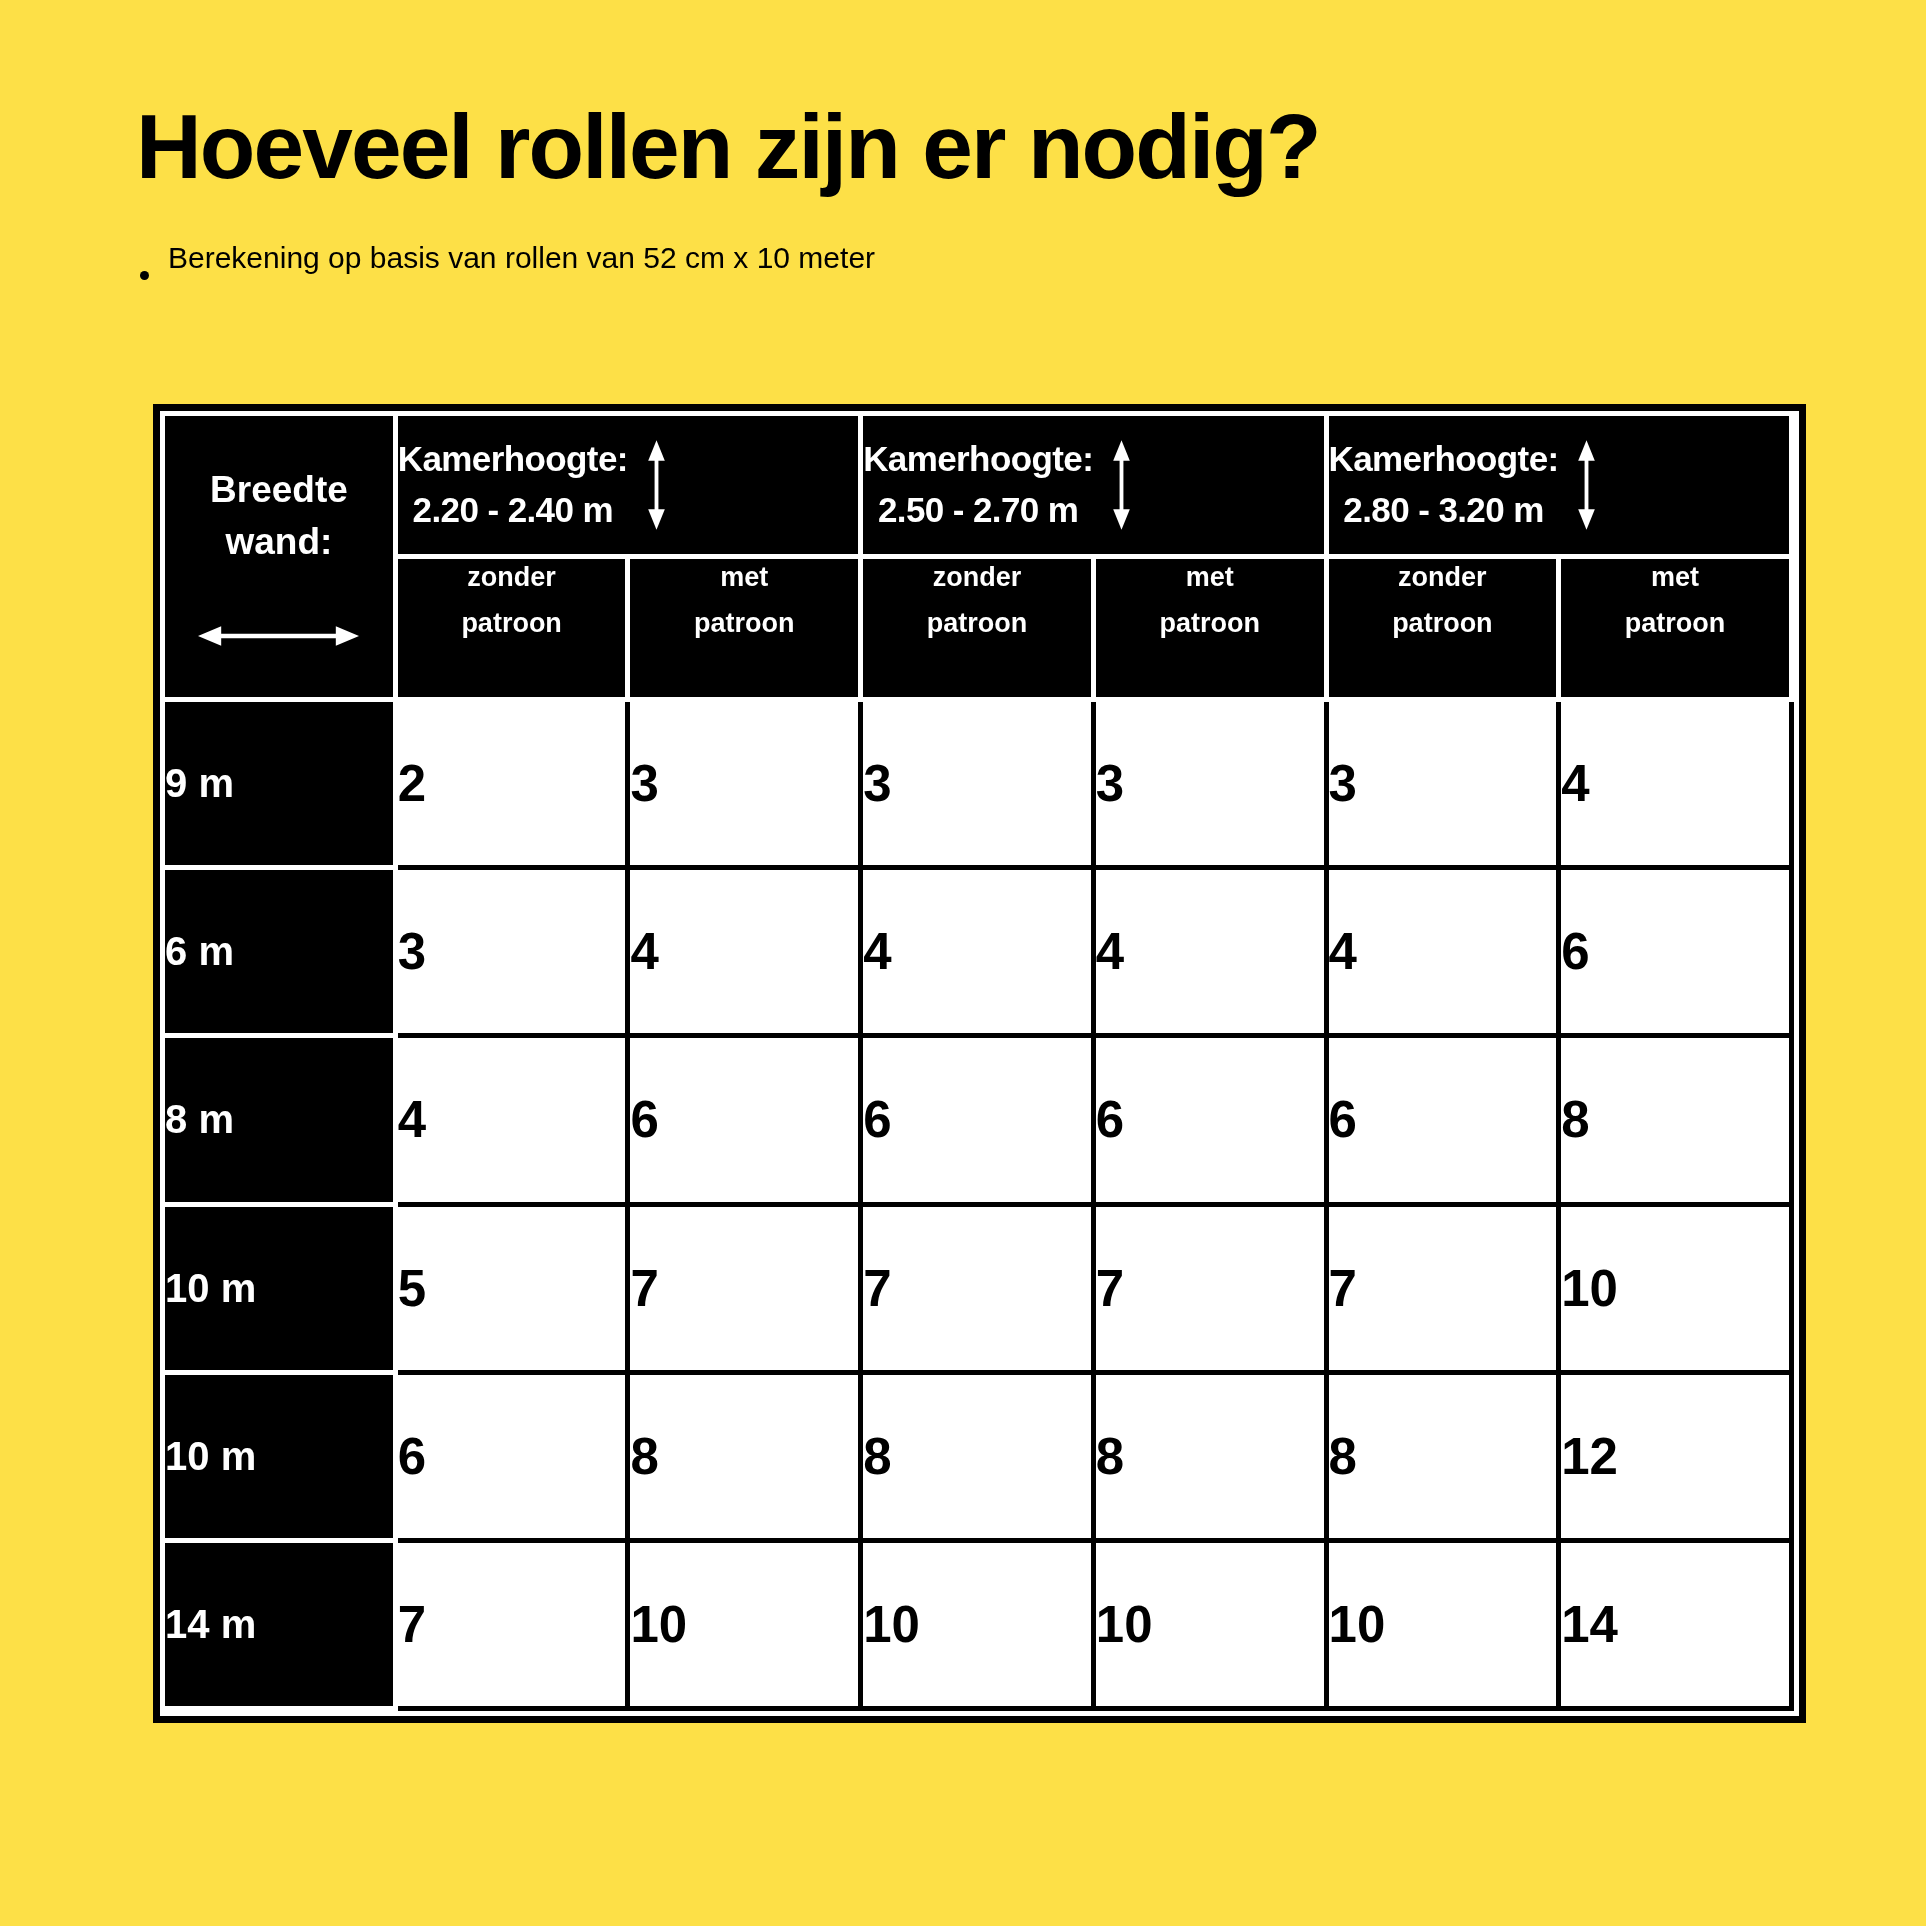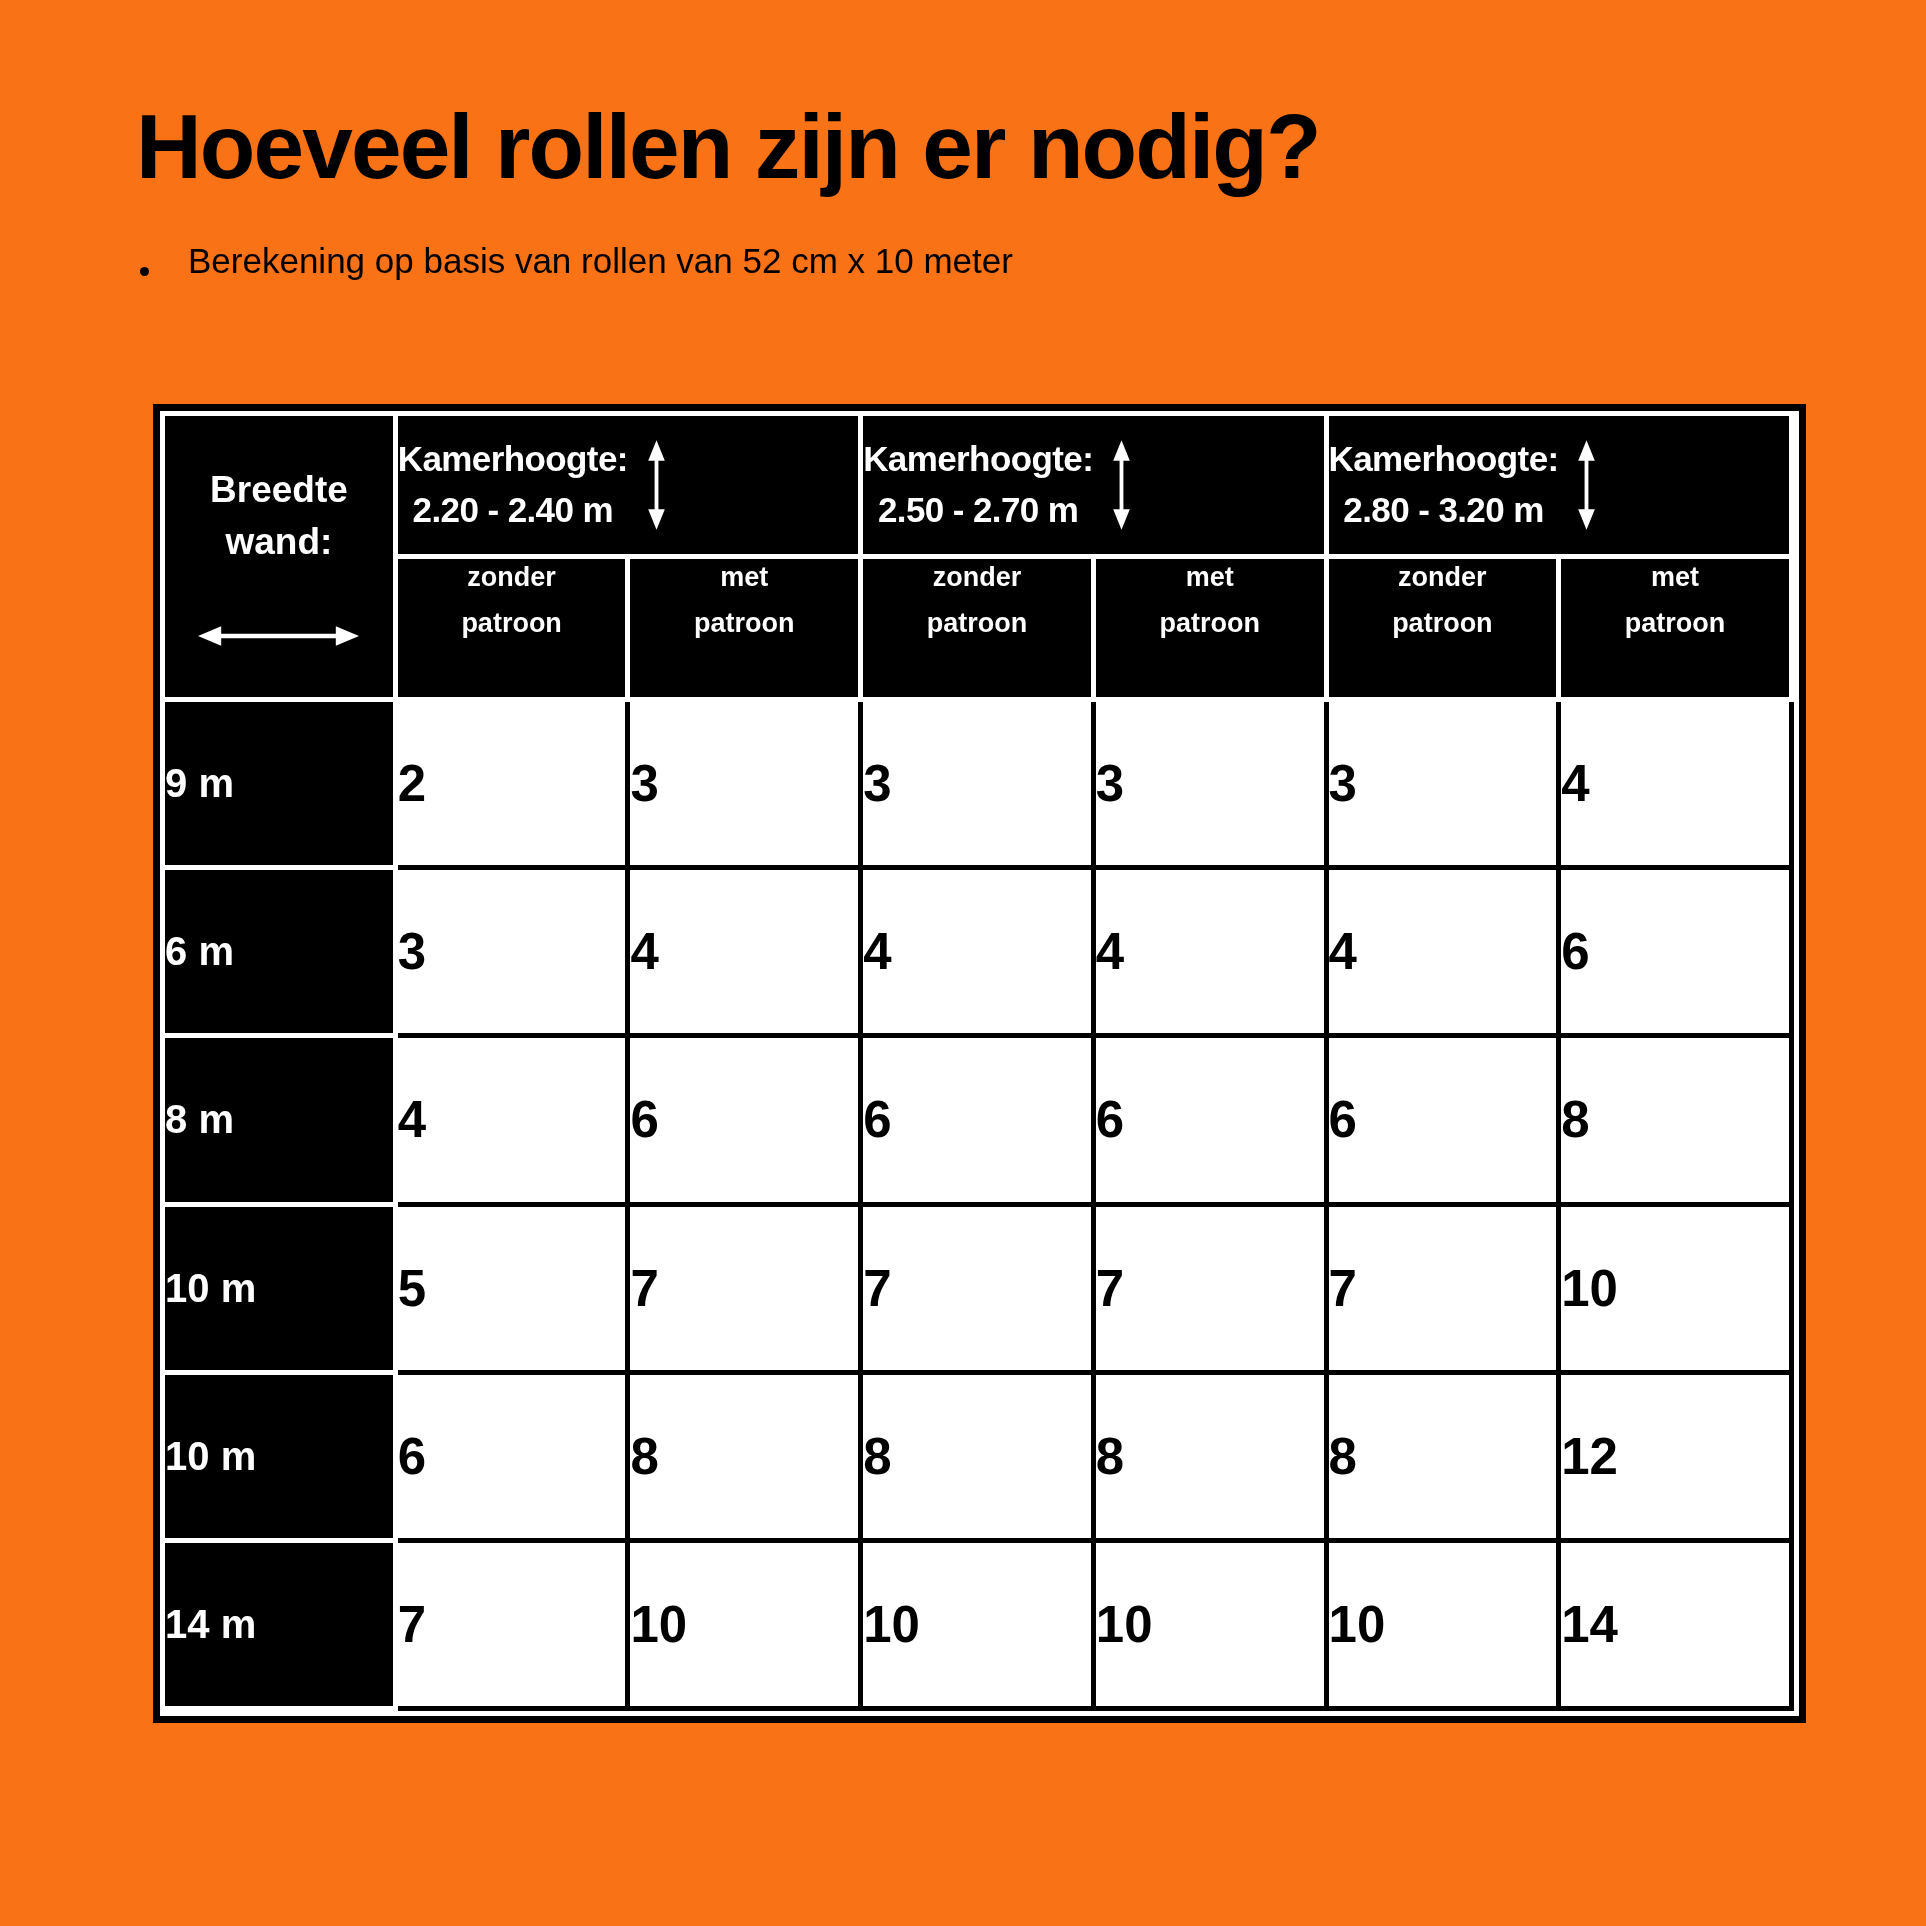--- a/index.html
+++ b/index.html
@@ -1,33 +1,33 @@
 <!DOCTYPE html>
 <html style="font-size:10.3px"><head>
 <meta charset="utf-8">
 <style>
   html,body{margin:0;padding:0;background:#fff;}
   .page{
     position:relative;
     width:1926px;height:1926px;
-    background:#f97316;
+    background:#fde047;
     font-family:"Liberation Sans","DejaVu Sans",sans-serif;
     color:#000;
     overflow:hidden;
   }
   .title{
     position:absolute;left:136px;top:95px;margin:0;
     font-size:91px;font-weight:bold;letter-spacing:-1.9px;color:#000;
   }
   .bullets{
     position:absolute;left:140px;top:236px;margin:0;padding:0;list-style:none;
   }
   .bullets li{
-    display:flex;align-items:center;
-    font-size:35px;line-height:1.45;color:#000;margin-bottom:14px;gap:20px;
+    display:flex;align-items:flex-end;
+    font-size:30px;line-height:1.45;color:#000;margin-bottom:14px;
   }
   .bullets .dot{
     flex:none;width:9px;height:9px;border-radius:50%;background:#000;
     margin:20.5px 19px 0 0;
   }
   .tbl{
     position:absolute;left:138px;top:404px;
     width:1653px;height:1319px;
     box-sizing:border-box;
     background:#fff;

